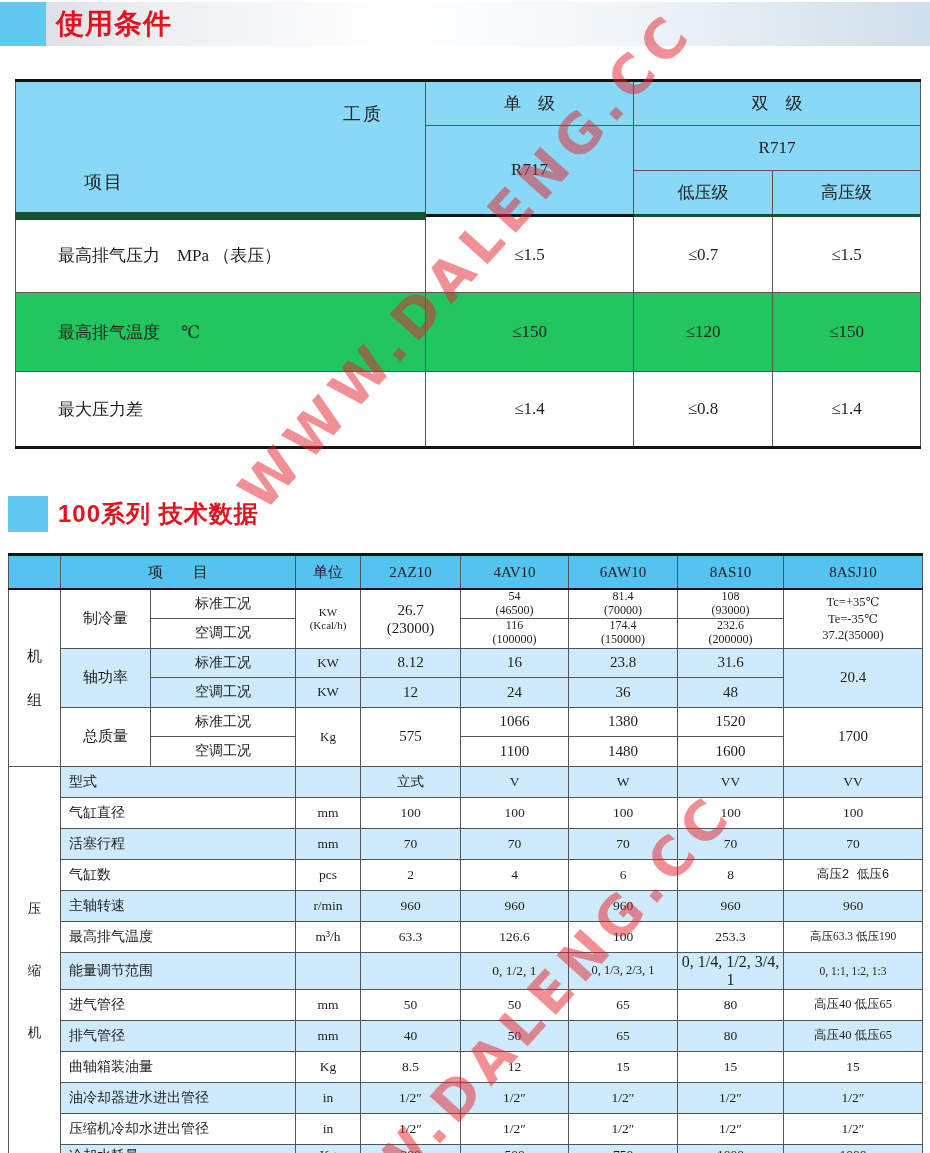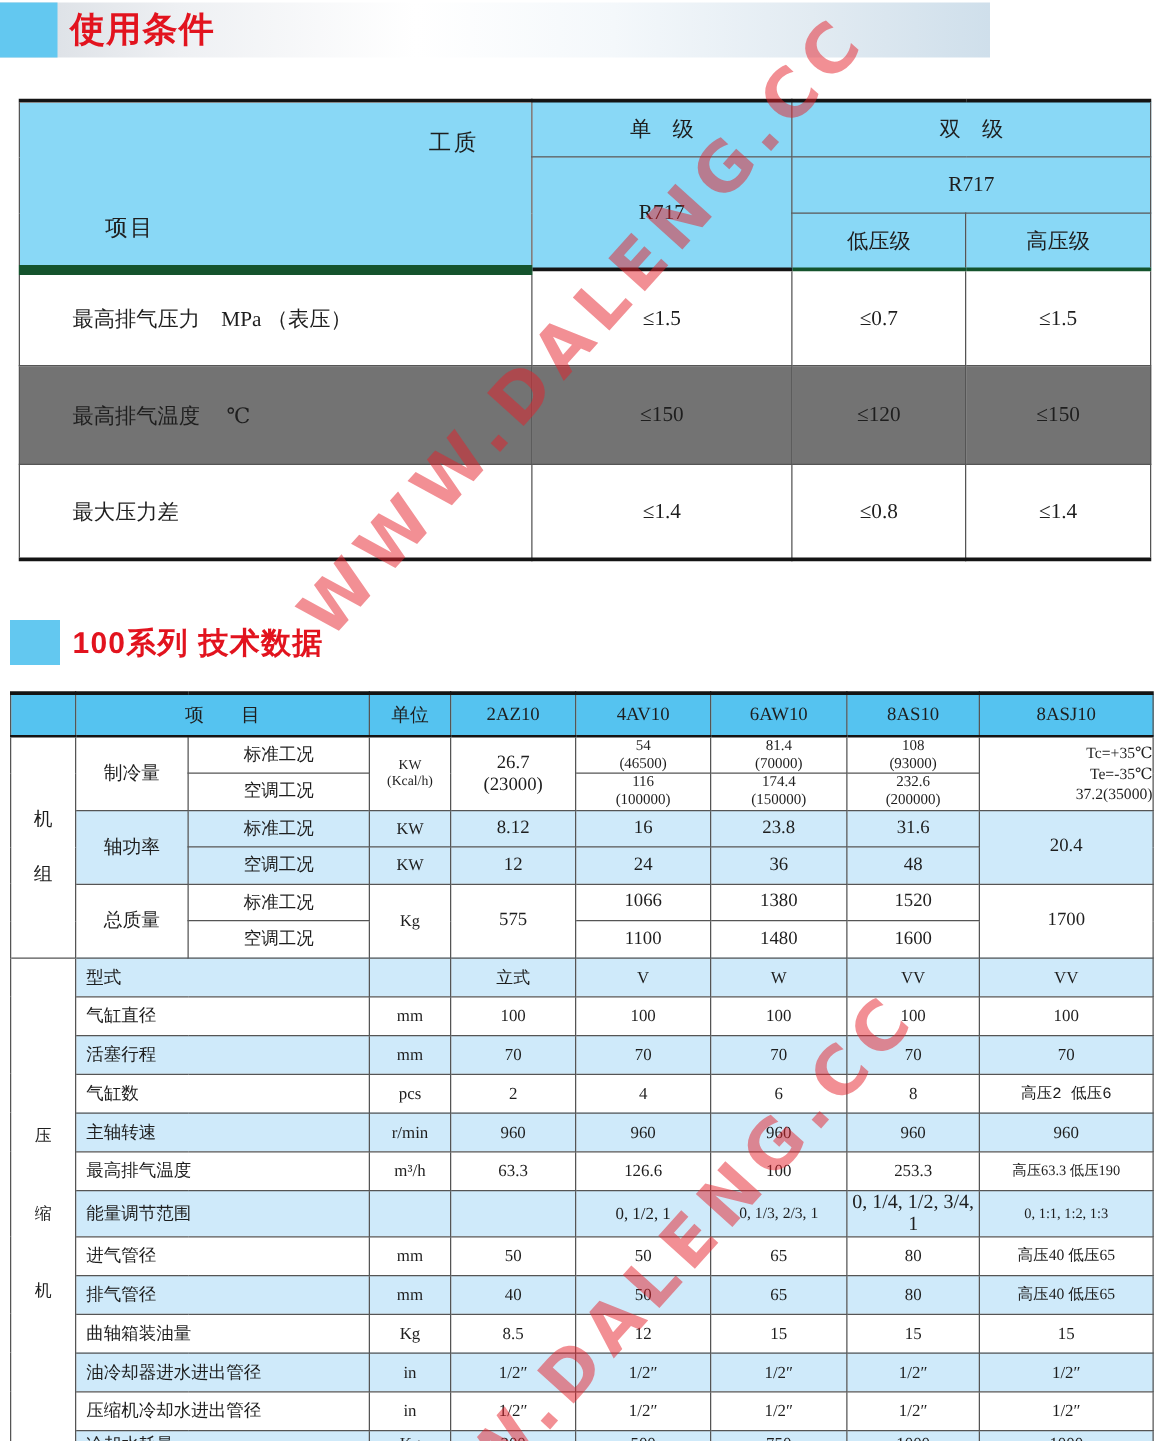--- a/index.html
+++ b/index.html
@@ -1,20 +1,20 @@
 <!DOCTYPE html>
 <html><head>
 <meta charset="utf-8">
 <style>
   html,body{margin:0;padding:0;background:#fff;}
   #page{position:relative;width:930px;height:1153px;overflow:hidden;background:#fff;
         font-family:"Liberation Serif","DejaVu Serif",serif;color:#1e1e1e;}
 
   
-  .banner1{position:absolute;left:0;top:2px;width:792px;height:44px;
+  .banner1{position:absolute;left:0;top:2px;width:930px;height:44px;
            background:linear-gradient(90deg,#d7dce2 0%,#eef0f3 18%,#ffffff 42%,#f4f8fb 62%,#e2ebf2 82%,#cfdfeb 100%);
            display:flex;align-items:center;}
   .banner2{position:absolute;left:0;top:494px;width:754px;height:40px;display:flex;align-items:center;}
   .sq1{width:46px;height:44px;background:#63c8f0;}
   .sq2{width:40px;height:36px;background:#63c8f0;margin-left:8px;}
   .btitle{font-family:"Liberation Sans","DejaVu Sans",sans-serif;font-weight:bold;
           color:#e2131e;margin-left:10px;letter-spacing:1px;}
   .banner1 .btitle{font-size:28px;}
   .banner2 .btitle{font-size:24px;}
 
@@ -24,21 +24,21 @@
   #t1 td{border:1px solid #555;text-align:center;vertical-align:middle;font-size:17px;padding:0;}
   #t1 tr.hrow td{background:#89d8f6;}
   #t1 tr.hlast td{border-bottom:3px solid #14532d;}
   #t1 .h45{height:45px;} .h77{height:77px;} .h79{height:79px;} .h76{height:76px;}
   #t1 .diag{position:relative;background-color:#89d8f6;
         background-image:linear-gradient(to bottom right,transparent calc(50% - 1px),#3f3f3f calc(50% - 1px),#3f3f3f calc(50% + 1px),transparent calc(50% + 1px));
         border-bottom:8px solid #14532d;}
   #t1 .diag .tr-lab{position:absolute;right:42px;top:20px;font-size:18px;letter-spacing:2px;}
   #t1 .diag .bl-lab{position:absolute;left:68px;bottom:18px;font-size:18px;letter-spacing:2px;}
   #t1 td.rowlabel{text-align:left;padding-left:42px;}
-  #t1 tr.blue td{background:#737373;}
+  #t1 tr.blue td{background:#22c55e;}
 
   
   #t2{position:absolute;left:8px;top:553px;width:914px;border-collapse:collapse;table-layout:fixed;
       border-top:3px solid #141414;border-left:1px solid #666;border-right:1px solid #666;}
   #t2 td,#t2 th{border:1px solid #555;text-align:center;vertical-align:middle;padding:0;font-weight:normal;}
   #t2 thead th{background:#55c3f0;height:32px;font-size:15px;border-bottom:2px solid #141414;}
   #t2 tr.dual{height:29.5px;}
   #t2 tr.spec-row{height:31px;}
   #t2 td{font-size:15px;}
   #t2 tr.row-blue td{background:#cfeafa;}
@@ -47,21 +47,21 @@
   .lh-unit{line-height:44px;}
   .lh-comp{line-height:62px;}
   #t2 .cat{font-size:15px;}
   #t2 .cond{font-size:14px;}
   #t2 .lbl{text-align:left;padding-left:8px;font-size:14px;}
   #t2 .pre{white-space:pre-line;}
   #t2 .unit-sm{font-size:11px;line-height:1.2;white-space:pre-line;}
   #t2 .unit{font-size:13px;}
   #t2 .num-sm{font-size:12px;line-height:1.15;}
   #t2 .num-lg{font-size:15px;line-height:1.2;}
-  #t2 .num-8asj{font-size:12.5px;line-height:1.3;text-align:right;}
+  #t2 .num-8asj{font-size:12.5px;line-height:1.3;}
   #t2 tr.spec-row td{font-size:13.5px;}
   #t2 tr.spec-row td.lbl{font-size:14px;}
   #t2 tr.last-cut td{vertical-align:top;padding-top:2px;}
 
   
   .wm{position:absolute;z-index:6;white-space:nowrap;pointer-events:none;
       font-family:"DejaVu Sans","Liberation Sans",sans-serif;font-weight:bold;
       font-size:54px;letter-spacing:8px;color:rgba(230,32,42,0.5);
       transform:rotate(-48deg);transform-origin:0 50%;}
   #wm1{left:250px;top:469px;}

